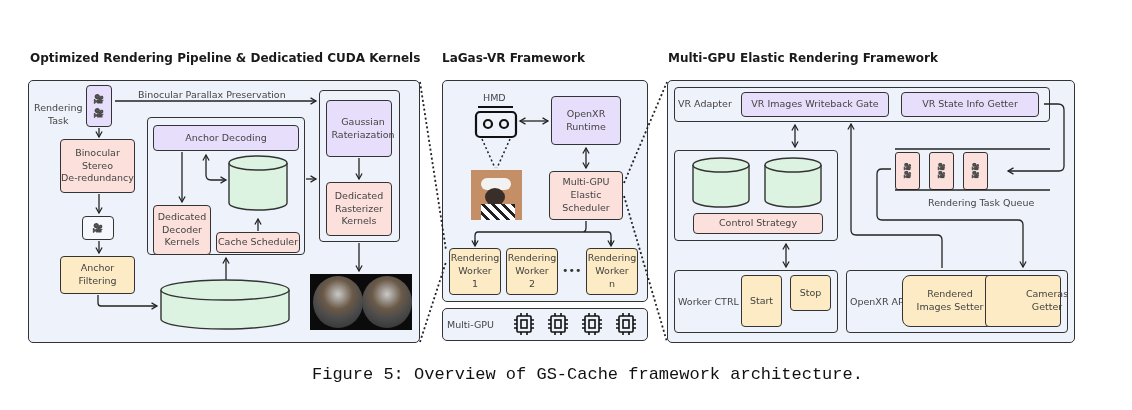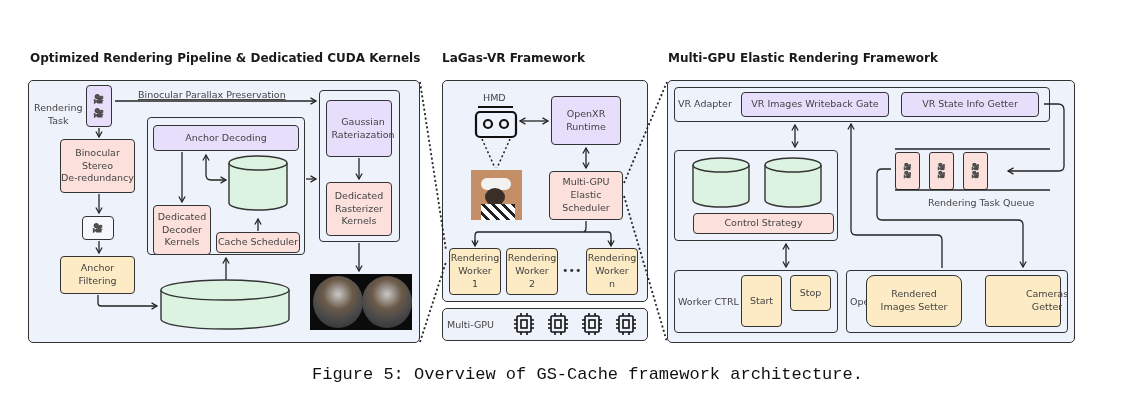--- a/index.html
+++ b/index.html
@@ -27,21 +27,21 @@
 <div class="abs panel" style="left:28px;top:80px;width:392px;height:263px;"></div>
 
 <div class="abs lbl" style="left:34px;top:102px;text-align:center;line-height:1.35;white-space:pre;">Rendering
 Task</div>
 
 <div class="abs box purple" style="left:86px;top:85px;width:26px;height:42px;flex-direction:column;gap:2px;">
   <span style="font-size:9px;">🎥</span>
   <span style="font-size:9px;">🎥</span>
 </div>
 
-<div class="abs lbl" style="left:138px;top:89px;text-decoration:underline;">Binocular Parallax Preservation</div>
+<div class="abs lbl" style="left:138px;top:89px;">Binocular Parallax Preservation</div>
 
 <div class="abs box pink" style="left:60px;top:139px;width:75px;height:54px;white-space:pre;">Binocular
 Stereo
 De-redundancy</div>
 
 <div class="abs box" style="left:82px;top:216px;width:32px;height:24px;background:#f5f7fc;">
   <span style="font-size:9px;">🎥</span>
 </div>
 
 <div class="abs box yellow" style="left:60px;top:256px;width:75px;height:38px;">Anchor Filtering</div>
@@ -102,21 +102,21 @@
 
 <div class="abs sub" style="left:674px;top:87px;width:376px;height:35px;"></div>
 <div class="abs lbl" style="left:678px;top:98px;">VR Adapter</div>
 <div class="abs box purple" style="left:741px;top:92px;width:148px;height:25px;">VR Images Writeback Gate</div>
 <div class="abs box purple" style="left:901px;top:92px;width:138px;height:25px;">VR State Info Getter</div>
 
 <div class="abs sub" style="left:674px;top:150px;width:164px;height:91px;"></div>
 <div class="abs cyl-text" style="left:691px;top:182px;width:58px;white-space:pre;">Worker
 States</div>
 <div class="abs cyl-text" style="left:764px;top:186px;width:58px;">Statistics</div>
-<div class="abs box pink" style="left:693px;top:213px;width:141px;height:21px;">Control Strategy</div>
+<div class="abs box pink" style="left:693px;top:213px;width:130px;height:21px;">Control Strategy</div>
 
 <div class="abs" style="left:895px;top:152px;width:25px;height:38px;background:#fbe0dc;border:1.5px solid #333;border-radius:3px;display:flex;flex-direction:column;align-items:center;justify-content:center;font-size:7px;">
     <span>🎥</span>
     <span>🎥</span>
   </div>
 <div class="abs" style="left:929px;top:152px;width:25px;height:38px;background:#fbe0dc;border:1.5px solid #333;border-radius:3px;display:flex;flex-direction:column;align-items:center;justify-content:center;font-size:7px;">
     <span>🎥</span>
     <span>🎥</span>
   </div>
 <div class="abs" style="left:963px;top:152px;width:25px;height:38px;background:#fbe0dc;border:1.5px solid #333;border-radius:3px;display:flex;flex-direction:column;align-items:center;justify-content:center;font-size:7px;">
@@ -125,21 +125,21 @@
   </div>
 <div class="abs lbl" style="left:928px;top:197px;">Rendering Task Queue</div>
 
 <div class="abs sub" style="left:674px;top:270px;width:164px;height:63px;"></div>
 <div class="abs lbl" style="left:678px;top:296px;">Worker CTRL</div>
 <div class="abs box yellow" style="left:741px;top:275px;width:41px;height:52px;">Start</div>
 <div class="abs box yellow" style="left:790px;top:275px;width:41px;height:36px;">Stop</div>
 
 <div class="abs sub" style="left:846px;top:270px;width:222px;height:63px;"></div>
 <div class="abs lbl" style="left:850px;top:296px;">OpenXR API</div>
-<div class="abs box yellow" style="left:866px;top:275px;width:96px;height:52px;white-space:pre;border-radius:8px;">Rendered
+<div class="abs box yellow" style="left:902px;top:275px;width:96px;height:52px;white-space:pre;border-radius:8px;">Rendered
 Images Setter</div>
 <div class="abs box yellow" style="left:985px;top:275px;width:76px;height:52px;white-space:pre;padding-left:48px;">Cameras
 Getter</div>
 
 <div class="abs caption" style="left:312px;top:365px;">Figure 5: Overview of GS-Cache framework architecture.</div>
 
 <svg class="overlay" width="1132" height="410" viewBox="0 0 1132 410">
   <defs>
     <marker id="ah" viewBox="0 0 10 10" refX="8" refY="5" markerWidth="6" markerHeight="6" orient="auto-start-reverse">
       <path d="M1,1 L8,5 L1,9" fill="none" stroke="#222" stroke-width="1.6"></path>

